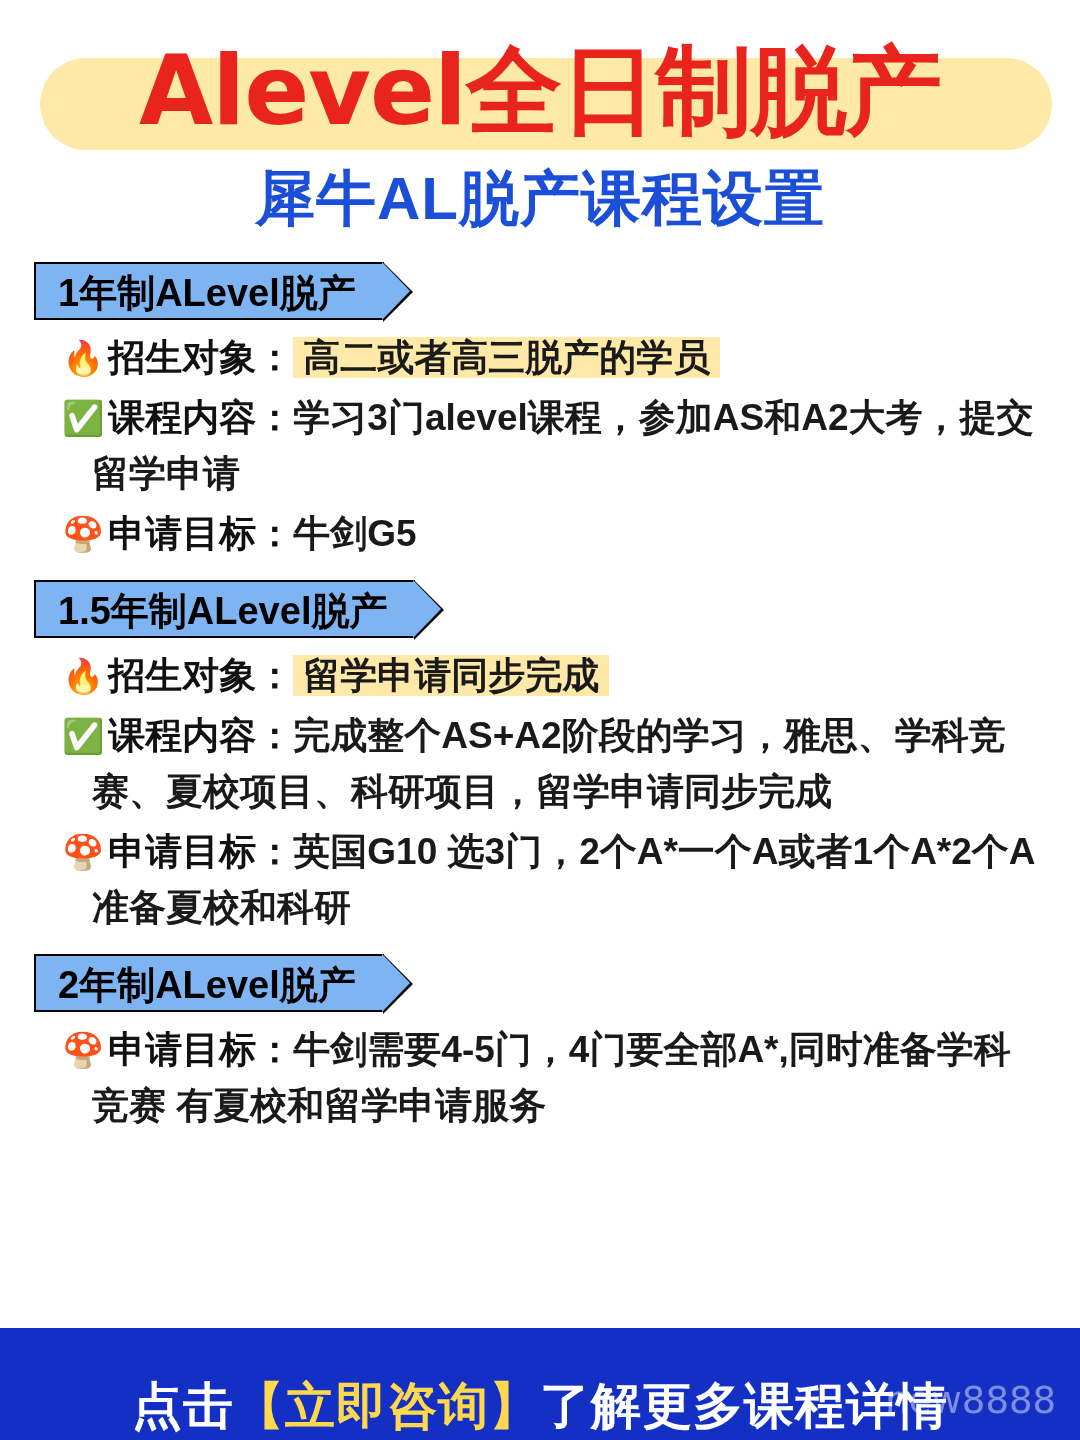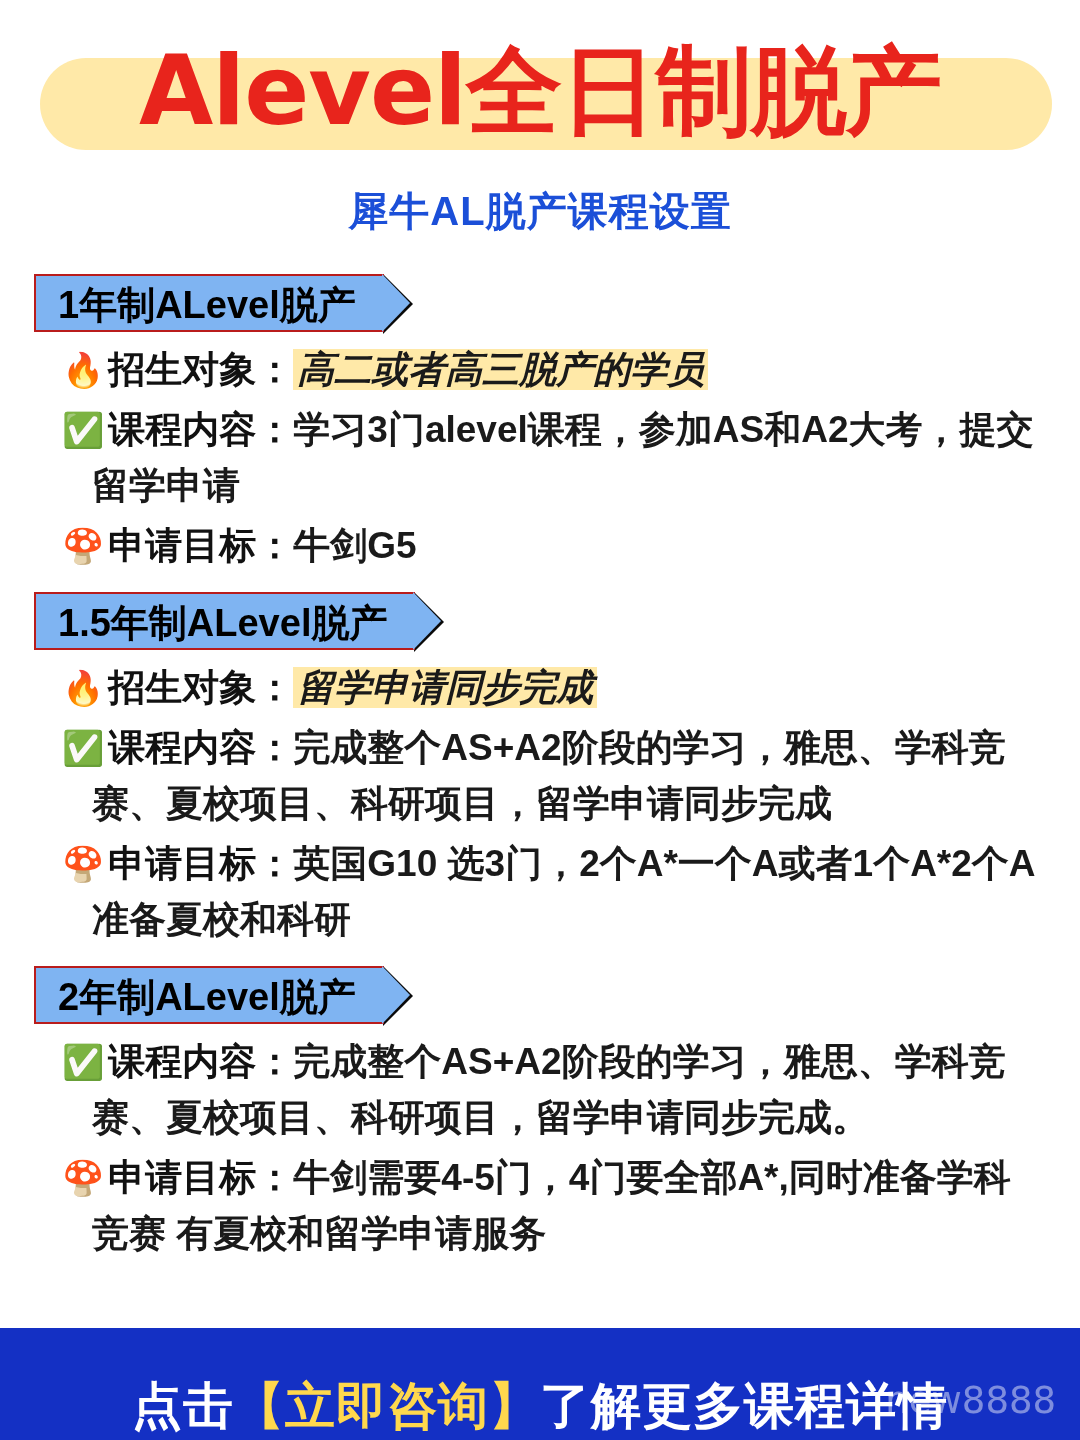--- a/index.html
+++ b/index.html
@@ -46,23 +46,23 @@
     color: #e8241c;
     font-family: "DejaVu Sans", sans-serif;
     font-weight: bold;
   }
   .title-text .cn {
     color: #e8241c;
     text-align: center;
   }
 
   .subtitle {
-    margin-top: 22px;
+    margin-top: 10px;
     text-align: center;
-    font-size: 40px;
+    font-size: 60px;
     line-height: 66px;
     font-weight: bold;
     color: #1b4fd8;
     letter-spacing: 1px;
   }
 
   
   .content {
     padding: 30px 34px 0 34px;
   }
@@ -78,21 +78,21 @@
     position: relative;
     display: inline-block;
     background: #7fb4f2;
     color: #000;
     font-size: 38px;
     line-height: 54px;
     font-weight: bold;
     padding: 2px 26px 2px 22px;
     box-sizing: border-box;
     height: 58px;
-    border: 2px solid #b91c1c;
+    border: 2px solid #000000;
   }
   .tag::after {
     content: "";
     position: absolute;
     right: -28px;
     top: -2px;
     width: 0;
     height: 0;
     border-top: 29px solid transparent;
     border-bottom: 29px solid transparent;
@@ -123,22 +123,21 @@
   }
   .line .ico {
     font-size: 34px;
     margin-right: 4px;
   }
   .line .lbl {
     color: #111;
   }
   .hl-yellow {
     background: #ffe9a8;
-    padding: 0 4px;
-    font-style: italic;
+    padding: 0 10px;
   }
 
   
   .footer {
     position: absolute;
     left: 0;
     bottom: 0;
     width: 1080px;
     height: 106px;
     background: #1430c4;
@@ -215,23 +214,20 @@
     <div class="line">
       <span class="ico">🍄</span><span class="lbl">申请目标：</span><span>英国G10 选3门，2个A*一个A或者1个A*2个A 准备夏校和科研</span>
     </div>
   </div>
 
   <div class="section">
     <div class="tag-row">
       <span class="tag">2年制ALevel脱产</span>
     </div>
     <div class="line">
-      <span class="ico">✅</span><span class="lbl">课程内容：</span><span>完成整个AS+A2阶段的学习，雅思、学科竞赛、夏校项目、科研项目，留学申请同步完成。</span>
-    </div>
-    <div class="line">
       <span class="ico">🍄</span><span class="lbl">申请目标：</span><span>牛剑需要4-5门，4门要全部A*,同时准备学科竞赛 有夏校和留学申请服务</span>
     </div>
   </div>
 
 </div>
 
 <div class="footer-rule"></div>
 <div class="footer">
   <div class="footer-text">
     <span>点击</span><span class="bracket">【立即咨询】</span><span>了解更多课程详情</span>

